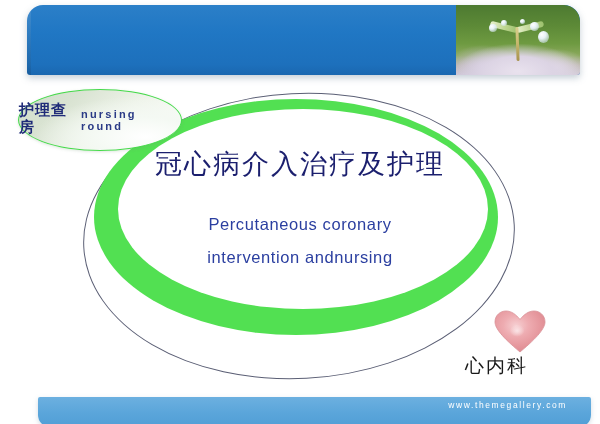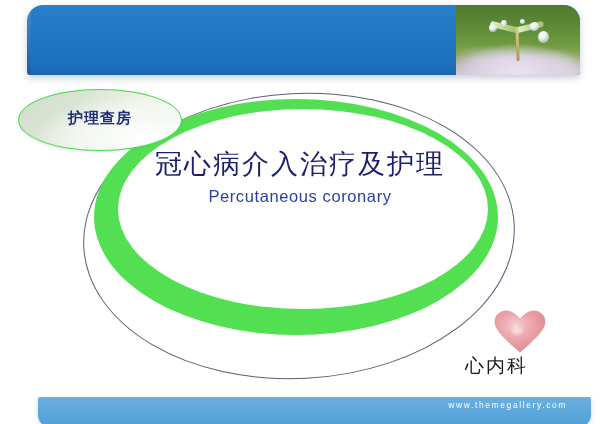--- a/index.html
+++ b/index.html
@@ -158,21 +158,21 @@
   .title-cn {
     font-family: "DejaVu Serif", "Liberation Serif", serif;
     font-size: 27px;
     font-weight: normal;
     color: #1b1f6e;
     letter-spacing: 2px;
     line-height: 1.2;
     white-space: nowrap;
   }
   .subtitle-en {
-    margin-top: 0;
+    margin-top: 28px;
     font-size: 16.5px;
     color: #2b3fa0;
     letter-spacing: 0.6px;
     line-height: 2.0;
     white-space: nowrap;
   }
 
   
   .dept-group {
     position: absolute;
@@ -245,26 +245,28 @@
           <ellipse cx="296" cy="217" rx="202" ry="118" fill="white"></ellipse>
           <ellipse cx="303" cy="209" rx="185" ry="100" fill="black"></ellipse>
         </mask>
       </defs>
       <rect x="0" y="0" width="600" height="424" fill="#52e052" mask="url(#ring-mask)"></rect>
     </svg>
   </div>
 
   <div class="badge">
     <div class="badge-cn">护理查房</div>
+    <div class="badge-en">nursing round</div>
   </div>
 
   <div class="title-block">
     <div class="title-cn">冠心病介入治疗及护理</div>
     <div class="subtitle-en">
       <div>Percutaneous coronary</div>
+      <div>intervention andnursing</div>
     </div>
   </div>
 
   <div class="dept-group">
     <svg class="heart-icon" width="52" height="44" viewBox="0 0 52 44">
       <defs>
         <radialGradient id="heart-grad" cx="42%" cy="36%" r="72%">
           <linearGradient id="dummy"></linearGradient>
           <stop offset="0%" stop-color="#f6cfd2"></stop>
           <stop offset="35%" stop-color="#eeacb1"></stop>

